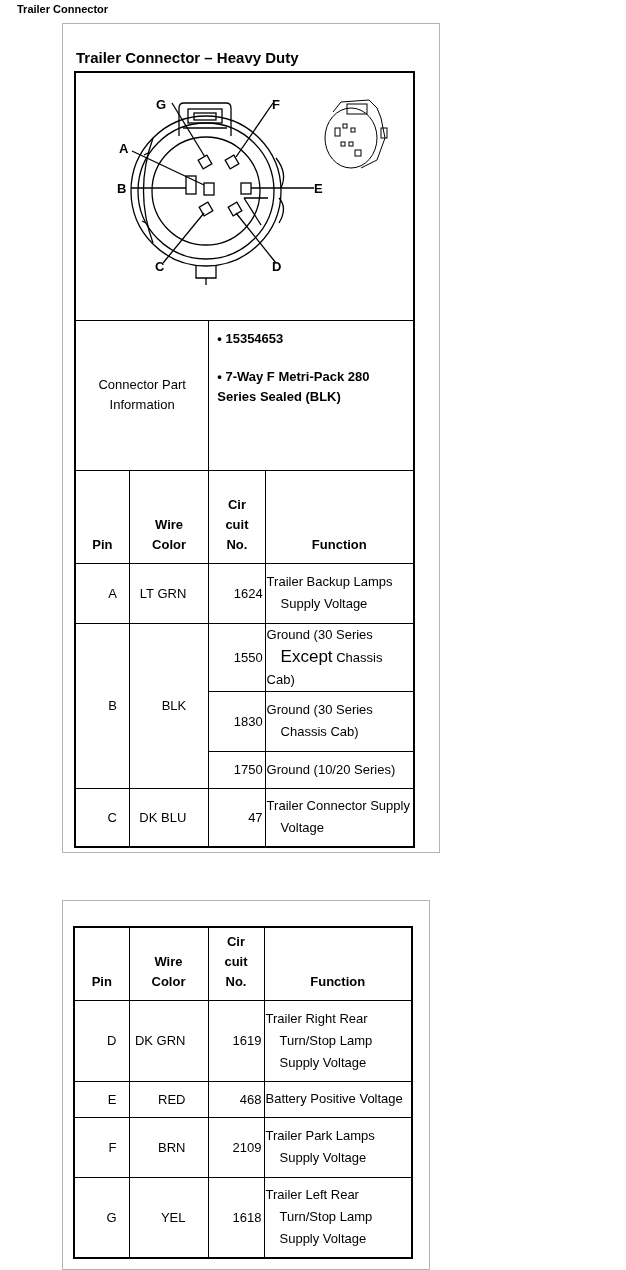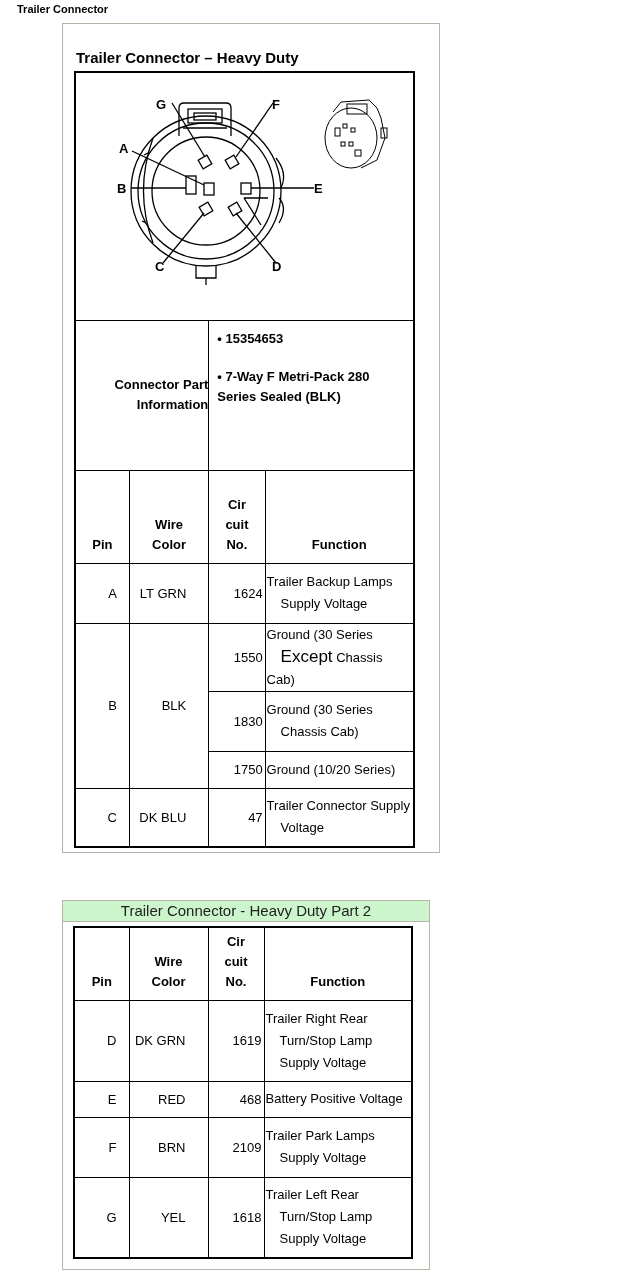--- a/index.html
+++ b/index.html
@@ -14,21 +14,21 @@
     table.grid td { border: 1px solid #000; padding: 0; vertical-align: middle; }
     .t1 { left: 11px; top: 47px; border: 2px solid #000; }
     .t2 { left: 10px; top: 25px; border: 2px solid #000; }
     .hdr { font-weight: bold; text-align: center; vertical-align: bottom !important; padding-bottom: 8px !important; line-height: 20px; }
     .c-pin { text-align: right; padding-right: 12px !important; }
     .c-wire { text-align: right; padding-right: 22px !important; }
     .c-cir { text-align: right; padding-right: 2px !important; }
     .c-func { text-align: left; line-height: 22px; padding-left: 1px !important; }
     .c-func .ind { padding-left: 14px; }
     .small { font-size: 17px; }
-    .cpi-label { font-weight: bold; text-align: right; line-height: 20px; }
+    .cpi-label { font-weight: normal; text-align: center; line-height: 20px; }
     .cpi-val { vertical-align: top !important; font-weight: bold; padding: 8px 8px 0 8px !important; line-height: 20px; }
     .cpi-val div { margin-bottom: 18px; }
   </style>
 </head>
 <body>
 
 <div class="page-title">Trailer Connector</div>
 
 <div class="panel p1">
   <div class="sub-title">Trailer Connector – Heavy Duty</div>
@@ -146,21 +146,20 @@
       <td class="c-pin">C</td>
       <td class="c-wire">DK BLU</td>
       <td class="c-cir">47</td>
       <td class="c-func"><span>Trailer Connector Supply</span><br><span class="ind">Voltage</span></td>
     </tr>
   </tbody>
     </table>
 </div>
 
 <div class="panel p2">
-  <div class="panel-header">Trailer Connector - Heavy Duty Part 2</div>
   <table class="grid t2">
     <colgroup>
       <col style="width:55px">
         <col style="width:79px">
         <col style="width:56px">
         <col style="width:148px">
     </colgroup>
     <tbody>
         <tr style="height:73px">
       <td class="hdr">Pin</td>

